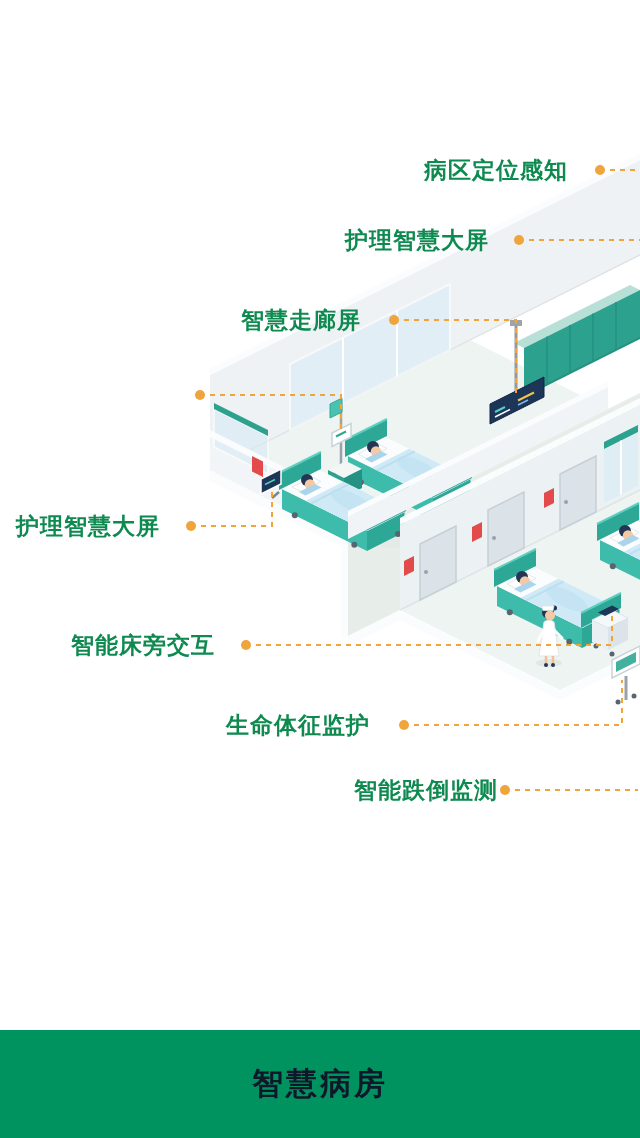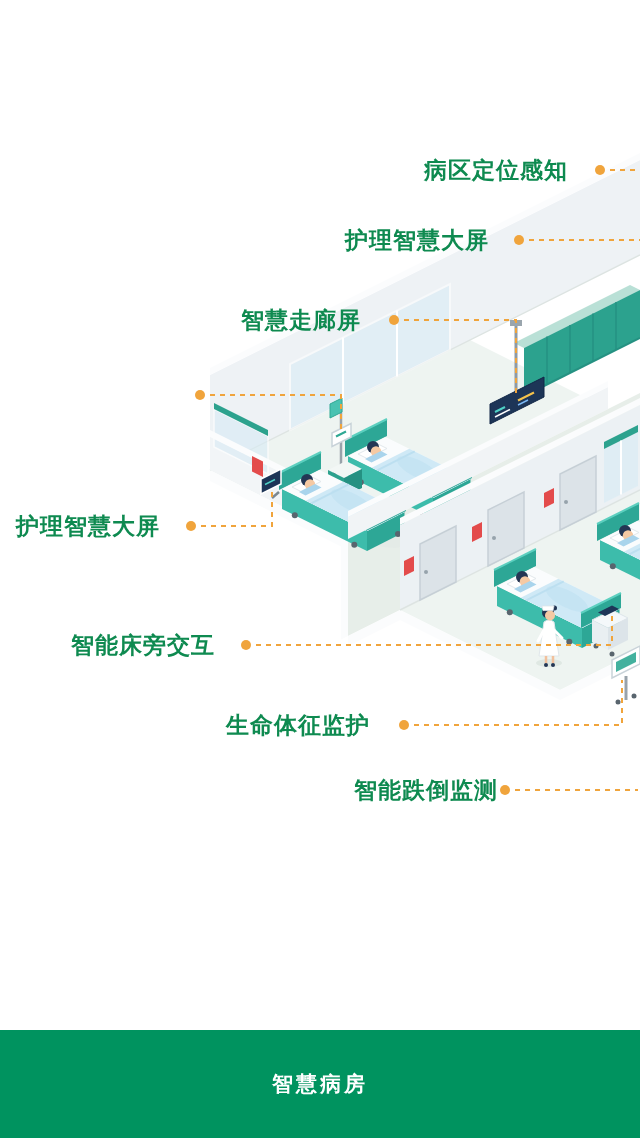--- a/index.html
+++ b/index.html
@@ -41,21 +41,21 @@
   .cabteal{fill:var(--cabinet-teal,#2ca28e);}
   .blanket{fill:var(--blanket-blue,#cfe9f6);}
   .sign{fill:var(--sign-red,#e34b4b);}
   .navy{fill:var(--screen-navy,#1d3557);}
   .footer{
     position:absolute;left:0;right:0;bottom:0;height:108px;
     background:var(--footer-green,#00935f);
     display:flex;align-items:center;justify-content:center;
   }
   .footer-title{
-    color:#ffffff;font-size:21px;font-weight:bold;letter-spacing:3px;
+    color:#0f172a;font-size:31px;font-weight:bold;letter-spacing:3px;
   }
 </style>
 </head>
 <body>
 
 <div class="stage">
 
   <svg class="ward-svg" width="640" height="1138" viewBox="0 0 640 1138" xmlns="http://www.w3.org/2000/svg">
 
     <defs>

